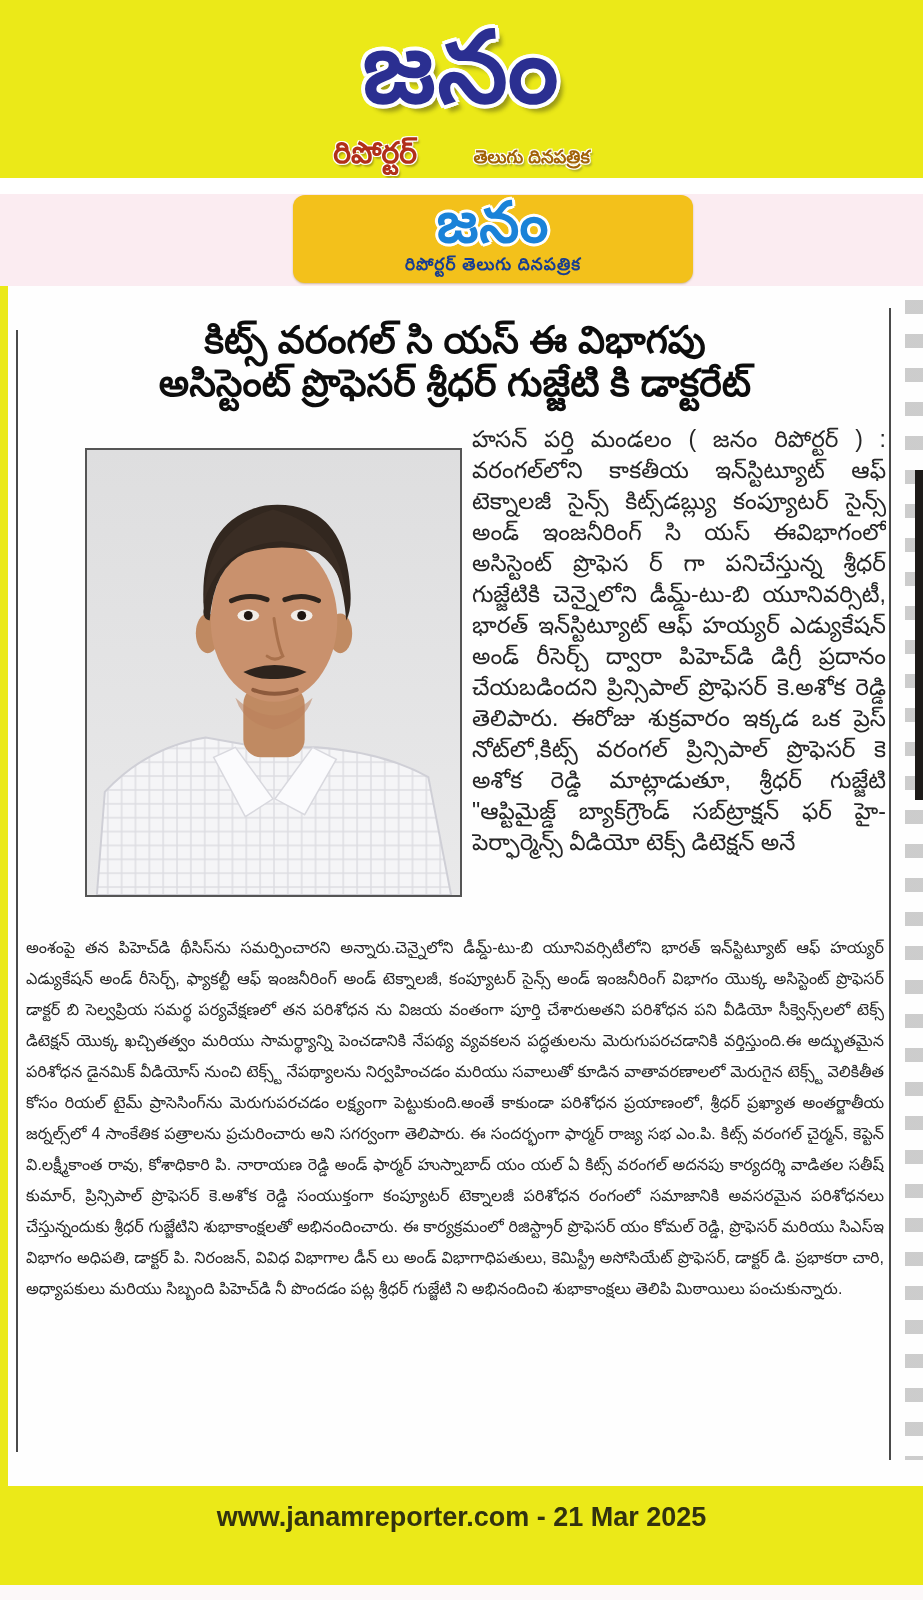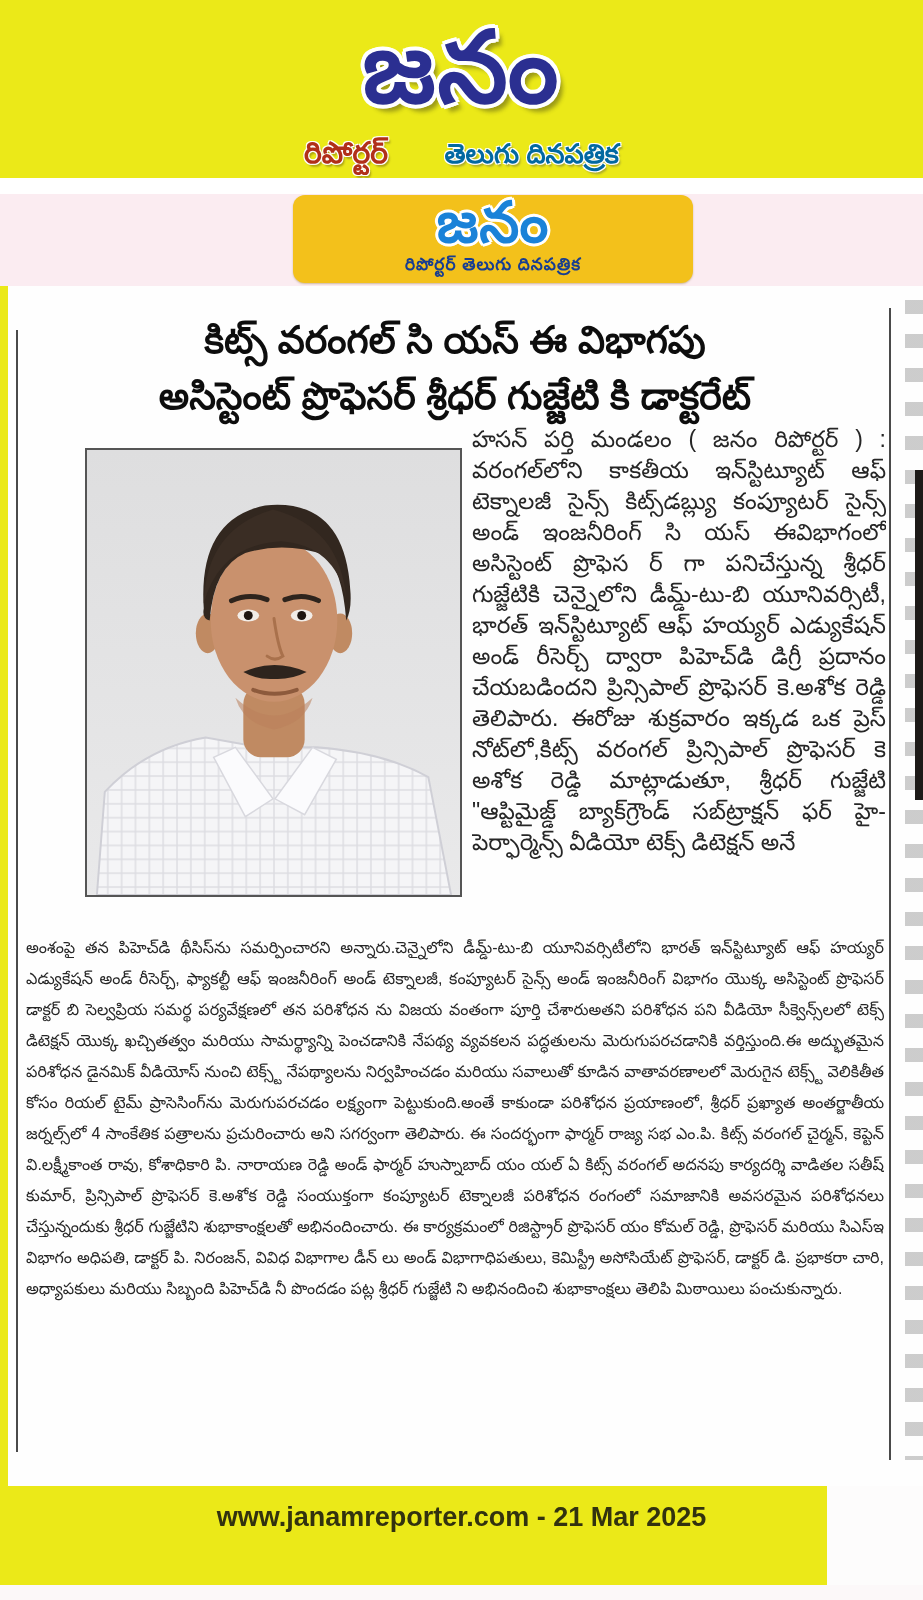--- a/index.html
+++ b/index.html
@@ -24,21 +24,21 @@
   .masthead-taglines{
     position:absolute;left:0;top:136px;width:923px;text-align:center;
     font-weight:700;white-space:nowrap;
   }
   .tag-reporter{
     color:#b13019;font-size:30px;
     text-shadow:-1px -1px 0 #fff,1px -1px 0 #fff,-1px 1px 0 #fff,1px 1px 0 #fff,2px 3px 2px rgba(80,60,10,.4);
     margin-right:52px;
   }
   .tag-daily{
-    color:#0369a1;font-size:27px;
+    color:#a16207;font-size:18px;
     text-shadow:-1px -1px 0 #fff,1px -1px 0 #fff,-1px 1px 0 #fff,1px 1px 0 #fff,2px 3px 2px rgba(60,60,80,.35);
   }
   
   .white-gap{position:absolute;left:0;top:178px;width:923px;height:16px;background:#ffffff;}
   .pink-band{position:absolute;left:0;top:194px;width:923px;height:92px;background:#fbecf1;}
   .logo-badge{
     position:absolute;left:293px;top:1px;width:400px;height:88px;
     background:#f3c11b;border-radius:12px;
     box-shadow:0 1px 2px rgba(120,90,10,.35);
   }
@@ -53,21 +53,21 @@
     font-size:17px;font-weight:700;color:#173d91;letter-spacing:1px;white-space:nowrap;
   }
   
   .article-area{position:absolute;left:0;top:286px;width:923px;height:1200px;background:#fefefe;}
   .left-yellow-strip{position:absolute;left:0;top:286px;width:8px;height:1299px;background:#ebe918;}
   .headline-line1,.headline-line2{
     position:absolute;left:40px;width:830px;text-align:center;
     font-size:38px;font-weight:700;color:#0d0d0d;white-space:nowrap;overflow:hidden;
   }
   .headline-line1{top:294px;}
-  .headline-line2{top:352px;margin-top:23px;}
+  .headline-line2{top:339px;margin-top:23px;}
   .rule-left{position:absolute;left:16px;top:330px;width:2px;height:1122px;background:#4a4a4a;}
   .rule-right{position:absolute;left:889px;top:308px;width:2px;height:1152px;background:#4a4a4a;}
   
   .photo-frame{
     position:absolute;left:85px;top:448px;width:377px;height:449px;
     border:2px solid #555;box-sizing:border-box;background:#e3e3e5;margin:0;
   }
   .photo-frame svg{display:block;width:100%;height:100%;}
   
   .col-text{
@@ -80,21 +80,21 @@
   }
   
   .clipped-strip{
     position:absolute;left:905px;top:300px;width:18px;height:1160px;
     background:repeating-linear-gradient(180deg,
       rgba(90,90,90,.55) 0 14px, rgba(255,255,255,0) 14px 34px);
     opacity:.55;
   }
   .clipped-dark-block{position:absolute;left:915px;top:470px;width:8px;height:330px;background:#1d1a18;}
   
-  .footer-band{position:absolute;left:0;top:1486px;width:827px;height:99px;background:#ebe918;}
+  .footer-band{position:absolute;left:0;top:1486px;width:923px;height:99px;background:#ebe918;}
   .footer-line1,.footer-line2{
     position:absolute;left:0;width:923px;text-align:center;
     font-size:27px;font-weight:700;color:#32320f;
   }
   .footer-line1{top:16px;}
   .footer-line2{top:56px;}
   .bottom-strip{position:absolute;left:0;top:1585px;width:923px;height:15px;background:#fcf8f9;}
 </style>
 </head>
 <body>

